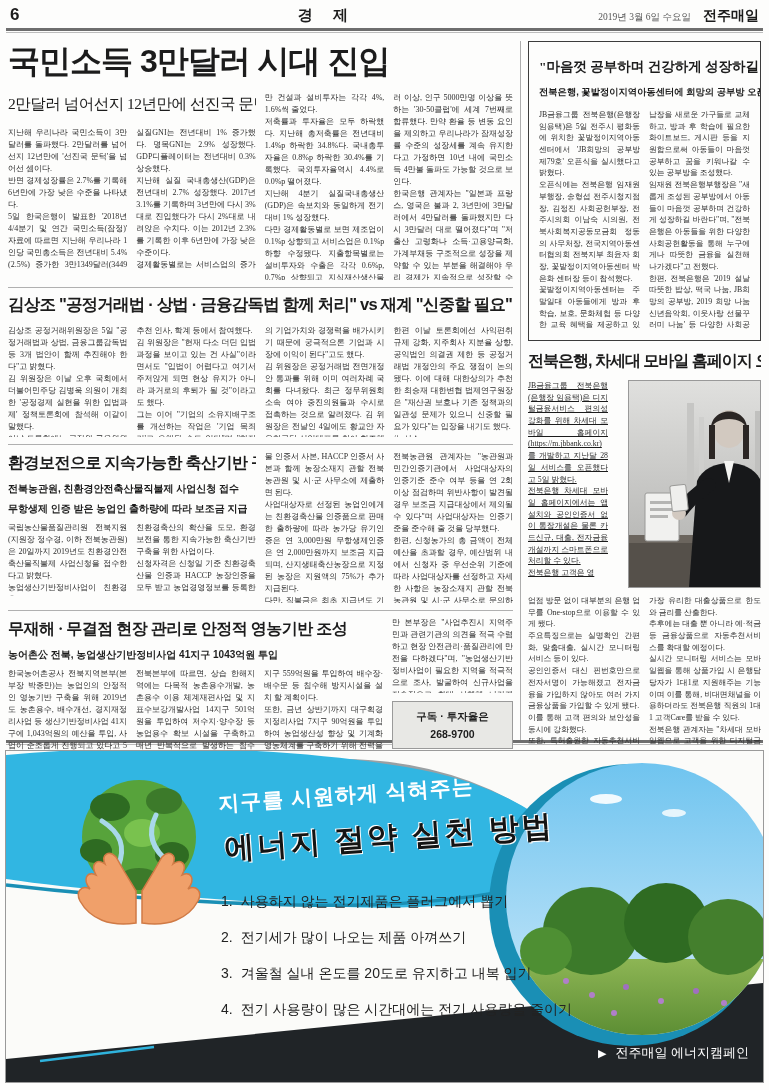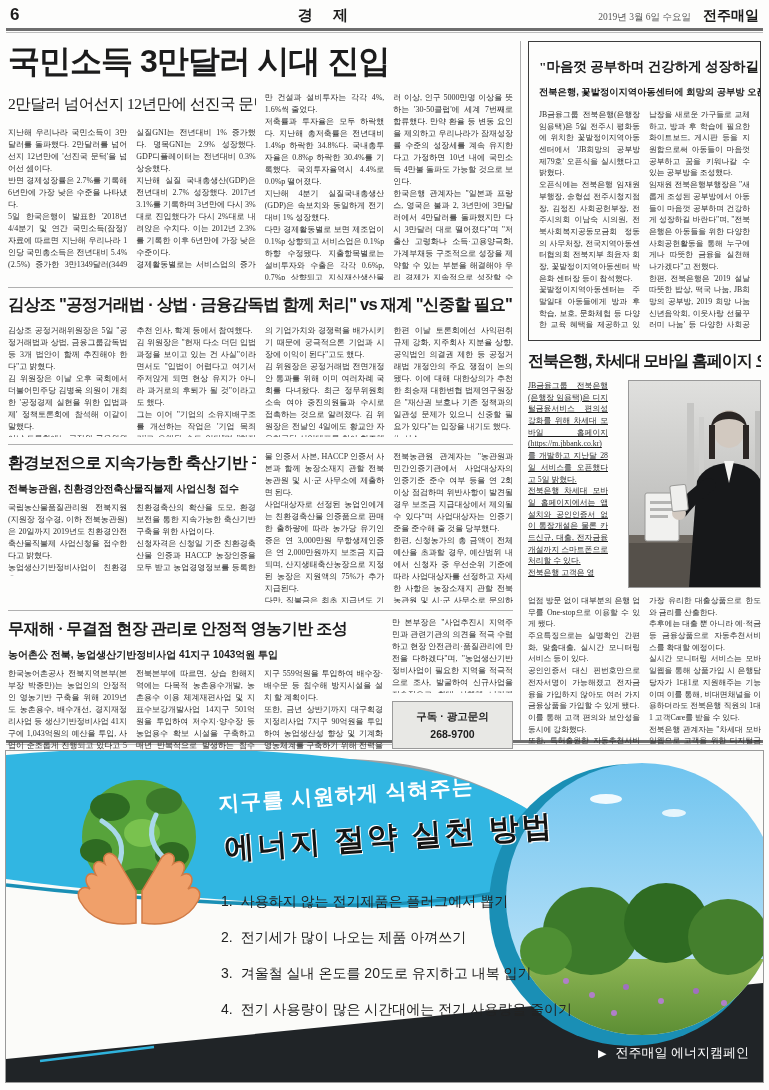--- a/index.html
+++ b/index.html
@@ -155,20 +155,21 @@
         </div>
       </div>
 
       <div class="hline"></div>
 
       <div>
         <div class="cols a3-row">
           <div class="halfblock">
             <div class="serif-head">환경보전으로 지속가능한 축산기반 구축</div>
             <div class="subhead-s">전북농관원, 친환경안전축산물직불제 사업신청 접수</div>
+            <div class="subhead-s">무항생제 인증 받은 농업인 출하량에 따라 보조금 지급</div>
             <div class="halfcols a3-leftcols">
               <div class="col">국립농산물품질관리원 전북지원(지원장 정수경, 이하 전북농관원)은 20일까지 2019년도 친환경안전축산물직불제 사업신청을 접수한다고 밝혔다.
 농업생산기반정비사업이 친환경축산 실천 농업인에게 초기 소득 감소분 및 생산비 차이를 보전함으로써</div>
               <div class="col">친환경축산의 확산을 도모, 환경보전을 통한 지속가능한 축산기반 구축을 위한 사업이다.
 신청자격은 신청일 기준 친환경축산물 인증과 HACCP 농장인증을 모두 받고 농업경영정보를 등록한 농업인·농업법인이며 신청서는 친환경축산</div>
             </div>
           </div>
           <div class="col">물 인증서 사본, HACCP 인증서 사본과 함께 농장소재지 관할 전북농관원 및 시·군 사무소에 제출하면 된다.
 사업대상자로 선정된 농업인에게는 친환경축산물 인증품으로 판매한 출하량에 따라 농가당 유기인증은 연 3,000만원 무항생제인증은 연 2,000만원까지 보조금 지급되며, 산지생태축산농장으로 지정된 농장은 지원액의 75%가 추가 지급된다.
 다만, 직불금은 최초 지급년도 기준으로 유기인증은 5년간(불연속인 경우 5회), 무항생제인증은 3년간(3회) 지급된다.</div>
@@ -190,21 +191,21 @@
               <div class="col">전북본부에 따르면, 상습 한해지역에는 다목적 농촌용수개발, 농촌용수 이용 체계재편사업 및 지표수보강개발사업 14지구 501억원을 투입하여 저수지·양수장 등 농업용수 확보 시설을 구축하고 매년 반복적으로 발생하는 침수 지역에는 배수개선사업 20</div>
               <div class="col">지구 559억원을 투입하여 배수장·배수문 등 침수해 방지시설을 설치 할 계획이다.
 또한, 금년 상반기까지 대구획경지정리사업 7지구 90억원을 투입하여 농업생산성 향상 및 기계화 영농체계를 구축하기 위해 전력을 다할 계획이다.
 한국농어촌공사 전북지역본부 박종</div>
             </div>
           </div>
           <div style="flex:1; min-width:0;">
             <div class="col" style="height:76px;">만 본부장은 "사업추진시 지역주민과 관련기관의 의견을 적극 수렴하고 현장 안전관리·품질관리에 만전을 다하겠다"며, "농업생산기반정비사업이 필요한 지역을 적극적으로 조사, 발굴하여 신규사업을 지속적으로 확대 시행해 나가겠다"고 말했다.
 /김영태 기자</div>
             <div class="subbox">
-              <div class="l1">구독 · 광고문의</div>
+              <div class="l1">구독 · 투자율은</div>
               <div class="l2">268-9700</div>
             </div>
           </div>
         </div>
       </div>
     </div>
 
     <div class="vsep"></div>
 
     <div class="sidebar">

